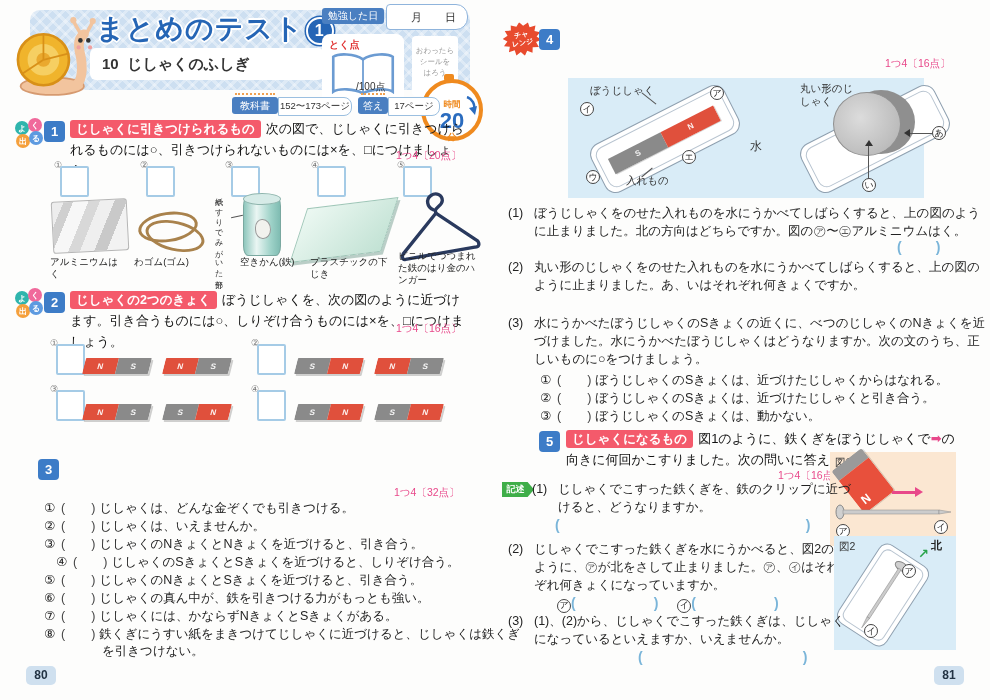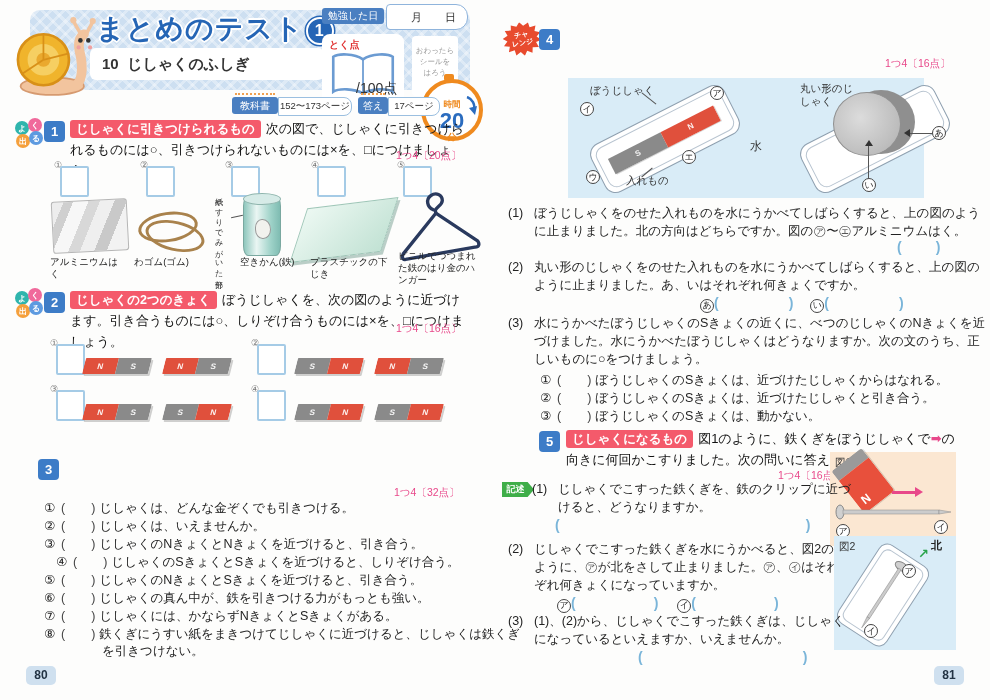--- a/index.html
+++ b/index.html
@@ -109,21 +109,21 @@
     <span class="abs" style="left:24px">月</span>
     <span class="abs" style="left:58px">日</span>
   </div>
 
   <div class="abs whitebox" style="left:322px;top:34px;width:82px;height:72px">
     <span class="abs" style="left:7px;top:4px;color:#e03030;font-size:10px;font-weight:bold">とく点</span>
     <svg class="abs" style="left:6px;top:17px" width="70" height="50" viewBox="0 0 80 56">
       <path d="M40 9 C30 2 12 2 6 6 L6 46 C12 42 30 42 40 48 C50 42 68 42 74 46 L74 6 C68 2 50 2 40 9 Z" fill="#fff" stroke="#6b9bd2" stroke-width="3"></path>
       <path d="M40 9 L40 48" stroke="#6b9bd2" stroke-width="2"></path>
     </svg>
-    <span class="abs" style="left:34px;top:46px;font-size:14px;color:#333">/100点</span>
+    <span class="abs" style="left:34px;top:46px;font-size:10px;color:#333">/100点</span>
   </div>
 
   <div class="abs whitebox" style="left:412px;top:36px;width:46px;height:60px;border-radius:4px;text-align:center;color:#999;font-size:7.5px;line-height:11px;padding-top:9px;box-sizing:border-box">
     <div>おわったら</div>
     <div>シールを</div>
     <div>はろう</div>
   </div>
 
   <div class="abs" style="left:444px;top:74px;width:10px;height:7px;background:#ef8a1f;border-radius:2px"></div>
   <div class="abs timer" style="left:421px;top:79px">
@@ -294,25 +294,20 @@
     <span class="abs cm" style="left:364px;top:48px">あ</span>
     <div class="abs vln" style="left:300px;top:68px;height:32px"></div>
     <div class="abs tri-u" style="left:297px;top:62px"></div>
     <span class="abs cm" style="left:294px;top:100px">い</span>
   </div>
 
   <div class="abs qblock" style="left:13px;top:204px;width:452px"><span class="qno">(1)</span><span>ぼうじしゃくをのせた入れものを水にうかべてしばらくすると、上の図のように止まりました。北の方向はどちらですか。図の㋐〜㋓アルミニウムはく。</span></div>
   <div class="abs" style="left:402px;top:238px"><span class="ap">(</span><span class="blank" style="width:34px"></span><span class="ap">)</span></div>
 
   <div class="abs qblock" style="left:13px;top:258px;width:452px"><span class="qno">(2)</span><span>丸い形のじしゃくをのせた入れものを水にうかべてしばらくすると、上の図のように止まりました。あ、いはそれぞれ何きょくですか。</span></div>
-  <div class="abs" style="left:205px;top:294px">
-    <span class="cm">あ</span><span class="ap">(</span><span class="blank" style="width:70px"></span><span class="ap">)</span>
-    <span style="display:inline-block;width:8px"></span>
-    <span class="cm">い</span><span class="ap">(</span><span class="blank" style="width:70px"></span><span class="ap">)</span>
-  </div>
 
   <div class="abs qblock" style="left:13px;top:314px;width:452px"><span class="qno">(3)</span><span>水にうかべたぼうじしゃくのSきょくの近くに、べつのじしゃくのNきょくを近づけました。水にうかべたぼうじしゃくはどうなりますか。次の文のうち、正しいものに○をつけましょう。</span></div>
   <div class="abs stmt" style="left:45px;top:372px;width:420px"><span class="sno">①</span><span class="par">(</span><span class="gp"></span><span class="par">)</span><span class="stx">ぼうじしゃくのSきょくは、近づけたじしゃくからはなれる。</span></div>
   <div class="abs stmt" style="left:45px;top:390px;width:420px"><span class="sno">②</span><span class="par">(</span><span class="gp"></span><span class="par">)</span><span class="stx">ぼうじしゃくのSきょくは、近づけたじしゃくと引き合う。</span></div>
   <div class="abs stmt" style="left:45px;top:408px;width:420px"><span class="sno">③</span><span class="par">(</span><span class="gp"></span><span class="par">)</span><span class="stx">ぼうじしゃくのSきょくは、動かない。</span></div>
 
   <div class="abs numbadge" style="left:44px;top:431px">5</div>
   <div class="abs phead" style="left:71px;top:428px;width:392px">
     <span class="topic">じしゃくになるもの</span><span>図1のように、鉄くぎをぼうじしゃくで</span><span class="pinkarrow">➡</span><span>の向きに何回かこすりました。次の問いに答えましょう。</span>
   </div>

